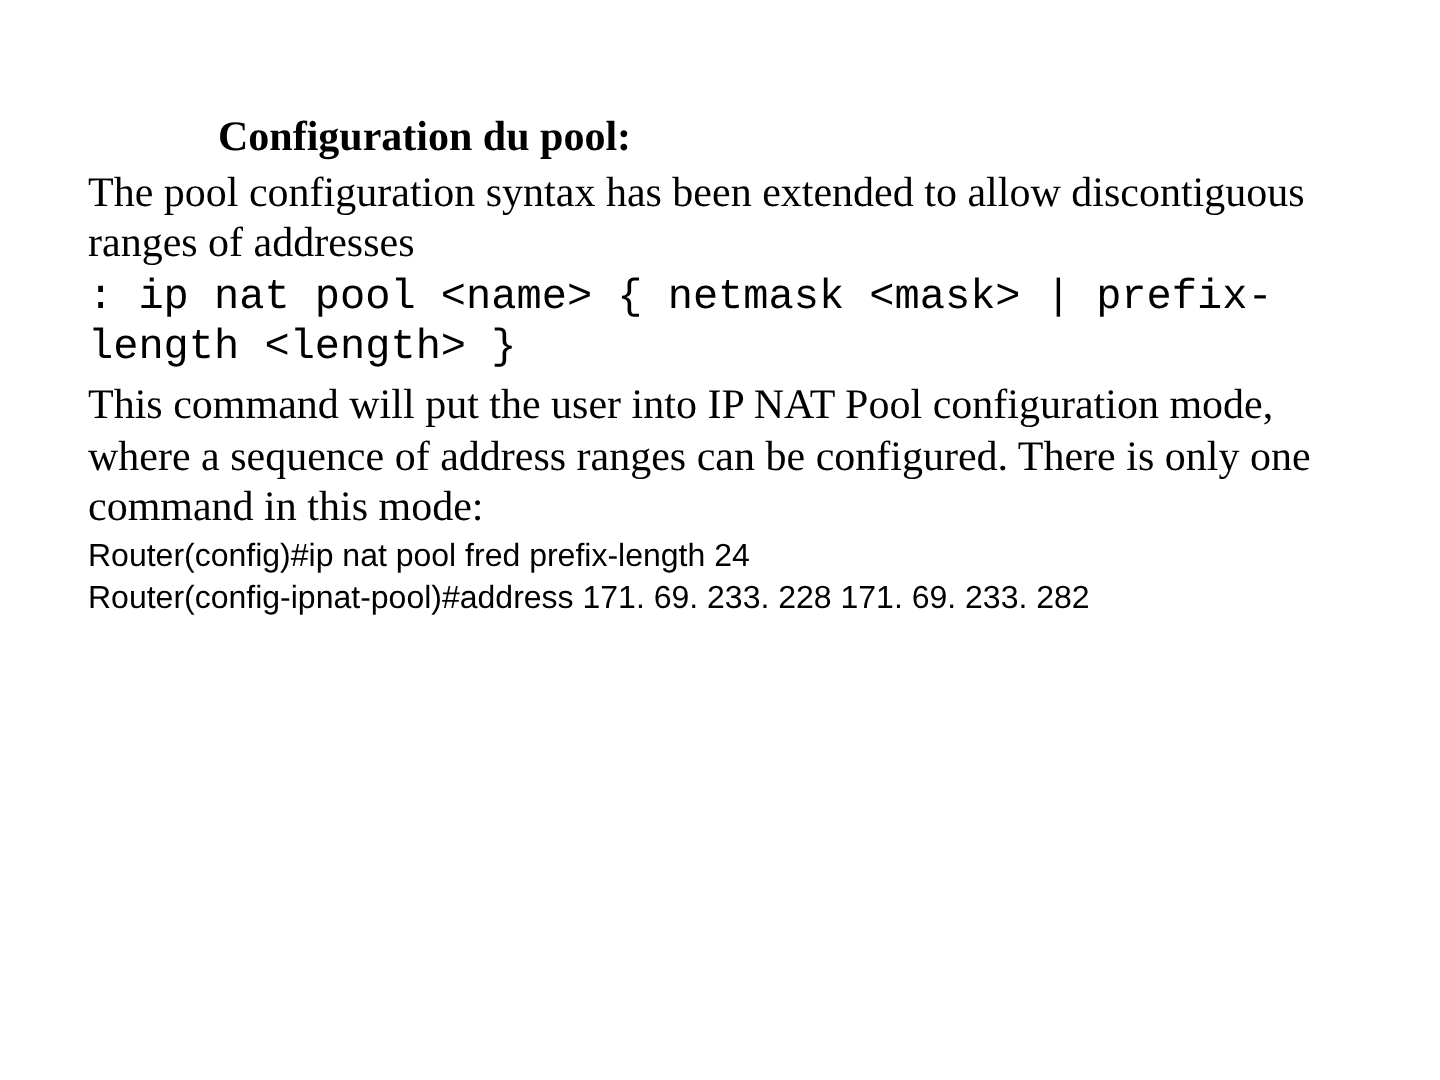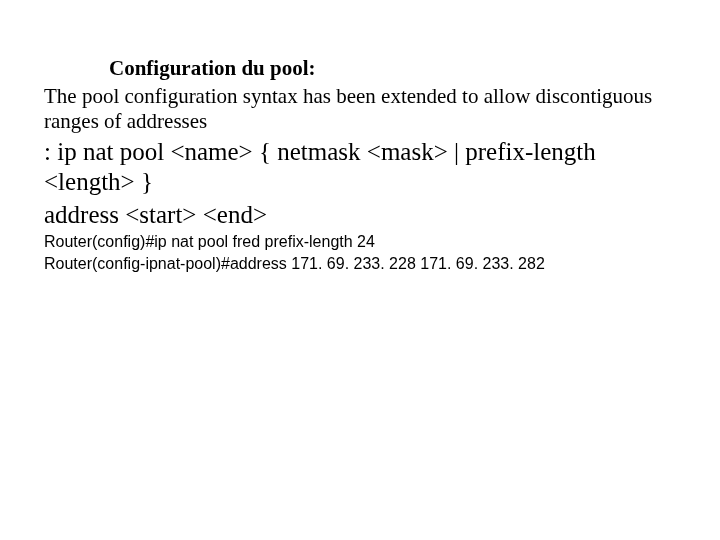--- a/index.html
+++ b/index.html
@@ -19,41 +19,41 @@
   }
   .heading {
     font-weight: bold;
     padding-left: 65px;
     margin-bottom: 2px;
   }
   .para {
     margin: 0 0 2px 0;
   }
   .mono {
-    font-family: Liberation Serif, serif;
-    font-size: 25px;
+    font-family: Liberation Mono, monospace;
+    font-size: 21px;
   }
   .terminal {
     font-family: Liberation Sans, sans-serif;
     font-size: 16px;
     line-height: 1.22;
     margin: 2px 0;
   }
 </style>
 </head>
 <body>
 
 <div class="page">
 
   <div class="heading">Configuration du pool:</div>
 
   <div class="para">The pool configuration syntax has been extended to allow discontiguous ranges of addresses</div>
 
   <div class="para mono">: ip nat pool &lt;name&gt; { netmask &lt;mask&gt; | prefix-length &lt;length&gt; }</div>
 
+  <div class="para">This command will put the user into IP NAT Pool configuration mode, where a sequence of address ranges can be configured. There is only one command in this mode:</div>
 
-  <div class="para mono">address &lt;start&gt; &lt;end&gt;</div>
 
   <div class="terminal">Router(config)#ip nat pool fred prefix-length 24</div>
   <div class="terminal">Router(config-ipnat-pool)#address 171. 69. 233. 228 171. 69. 233. 282</div>
 
 
 </div>
 
 </body></html>

